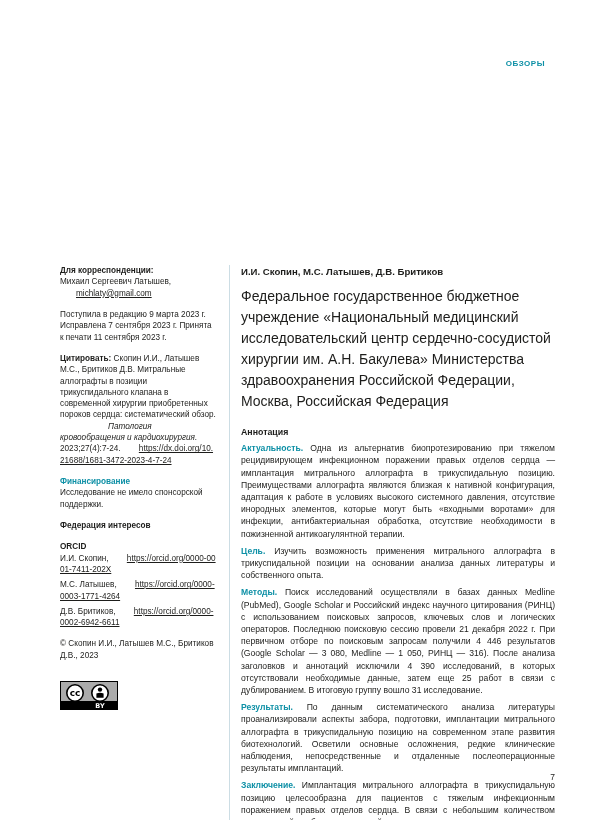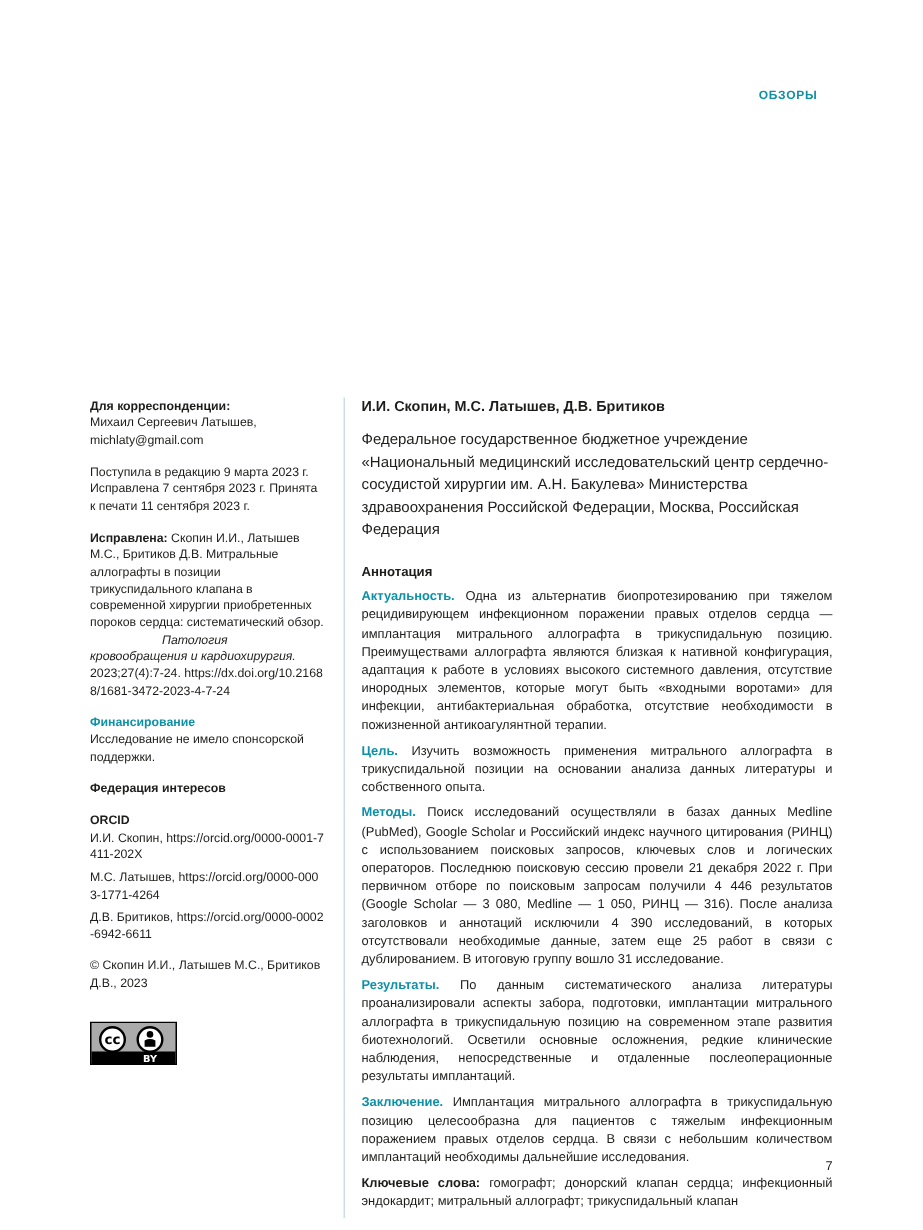--- a/index.html
+++ b/index.html
@@ -25,37 +25,37 @@
   }
   
   .leftcol {
     width:156px; flex:0 0 156px;
     font-size:8.2px; line-height:1.38; color:#1d1d1b;
   }
   .leftcol .block { margin-bottom:10px; }
   .lbl-b { font-weight:bold; }
   .lbl-teal { font-weight:bold; color:#0e90a6; }
   .leftcol a, .link {
-    color:#1d1d1b; word-break:break-all; cursor:pointer;
+    color:#1d1d1b; text-decoration:underline; word-break:break-all; cursor:pointer;margin-left:16px;
   }
   .italic { font-style:italic;margin-left:48px; }
   .orcid-entry { margin-bottom:4px; }
   .copyright { }
   .cc-badge { margin-top:20px; display:inline-block; cursor:pointer; }
   
   .vrule {
     flex:0 0 1px; width:1px; background:#ccdde4;
     margin-left:13px; margin-right:11px;
   }
   
   .rightcol {
     flex:1; font-size:8.6px; line-height:1.42; color:#1d1d1b;
   }
   .authors { font-size:9.6px; font-weight:bold; margin-bottom:7px; }
-  .affiliation { font-size:10px; line-height:1.5; margin-bottom:14px; }
+  .affiliation { font-size:14px; line-height:1.5; margin-bottom:14px; }
   .abstract-label { font-size:8.8px; font-weight:bold; margin-bottom:4px; }
   .abs-p { text-align:justify; margin-bottom:5px; }
   .abs-p .sec-label { font-weight:bold; color:#0e90a6; }
   .abs-p .kw-label { font-weight:bold; color:#1d1d1b; }
   .page-number {
     position:absolute; right:60px; bottom:38px;
     font-size:8.5px; color:#1d1d1b;
   }
 </style>
 </head>
@@ -72,21 +72,21 @@
 
       <div class="block">
         <div class="lbl-b">Для корреспонденции:</div>
         <div>Михаил Сергеевич Латышев,</div>
         <a class="link">michlaty@gmail.com</a>
       </div>
 
       <div class="block">Поступила в редакцию 9 марта 2023 г. Исправлена 7 сентября 2023 г. Принята к печати 11 сентября 2023 г.</div>
 
       <div class="block">
-        <span class="lbl-b">Исправлена:</span>
+        <span class="lbl-b">Цитировать:</span>
         <span>Скопин И.И., Латышев М.С., Бритиков Д.В. Митральные аллографты в позиции трикуспидального клапана в современной хирургии приобретенных пороков сердца: систематический обзор.</span>
         <span class="italic">Патология кровообращения и кардиохирургия.</span>
         <span>2023;27(4):7-24.</span>
         <a class="link">https://dx.doi.org/10.21688/1681-3472-2023-4-7-24</a>
       </div>
 
       <div class="block">
         <div class="lbl-teal">Финансирование</div>
         <div>Исследование не имело спонсорской поддержки.</div>
       </div>

